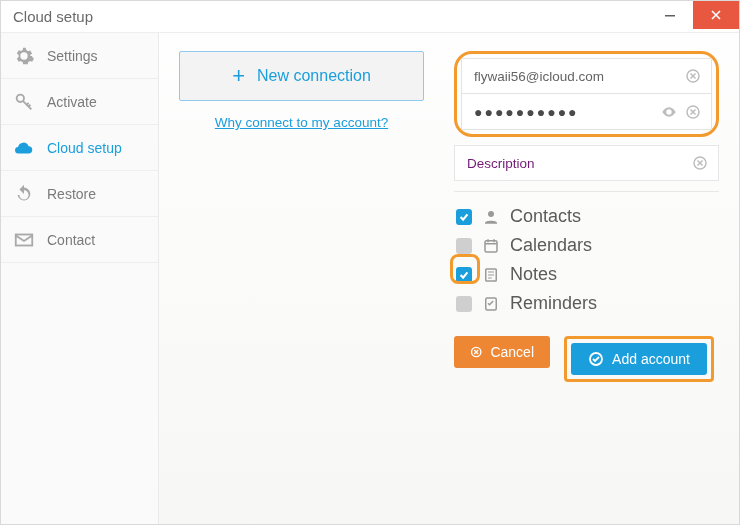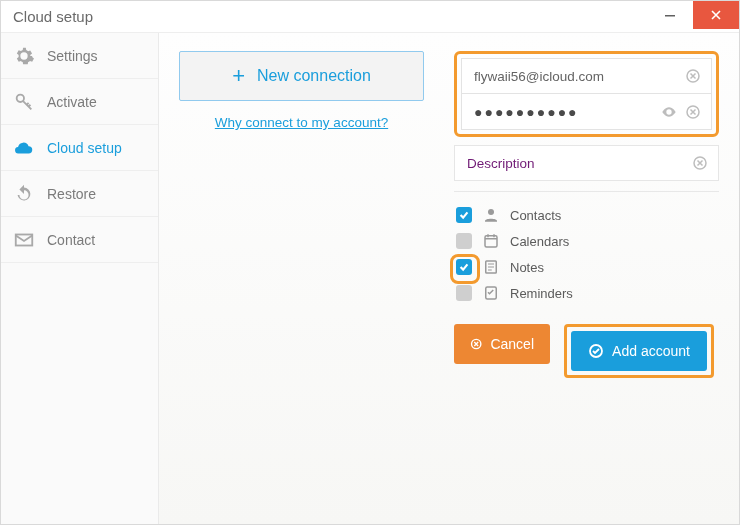--- a/index.html
+++ b/index.html
@@ -75,21 +75,21 @@
   .new-conn-btn .plus { font-size:22px; font-weight:300; }
   .why-link {
     margin-top:14px;
     color:#1a9edc; font-size:13.5px;
     text-decoration:underline;
     cursor:pointer;
   }
 
   
   .field-group {
-    border:3px solid #f39a2e; border-radius:6px;
+    border:3px solid #f39a2e; border-radius:18px;
     padding:4px; margin-bottom:8px;
   }
   .field {
     background:#ffffff;
     border:1px solid #e3e3e3;
     height:36px;
     display:flex; align-items:center;
     padding:0 8px 0 12px;
     color:#646464; font-size:13.5px;
     position:relative;
@@ -101,40 +101,40 @@
   .icon-btn svg { width:16px; height:16px; }
   .circle-x svg circle{ fill:none; stroke:#bdbdbd; stroke-width:1.5;}
   .circle-x svg path{ stroke:#bdbdbd; stroke-width:1.5;}
   .eye svg { fill:#bdbdbd; }
 
   .field-single { margin-top:8px; background:#fff; border:1px solid #e6e6e6;}
   .divider { height:1px; background:#e8e8e8; margin:10px 0 14px; }
 
   
   .sync-list { display:flex; flex-direction:column; gap:8px; margin-left:2px;}
-  .sync-row { display:flex; align-items:center; gap:10px; font-size:13px; color:#5b5b5b;}
+  .sync-row { display:flex; align-items:center; gap:10px; font-size:18px; color:#5b5b5b;}
   .chk {
     width:16px; height:16px; border-radius:3px;
     display:flex; align-items:center; justify-content:center;
     background:#cfcfcf;
   }
   .chk.checked { background:#1a9edc; }
   .chk svg { width:12px; height:12px; stroke:#fff; stroke-width:2.5; fill:none;}
   .sync-row .row-icon { width:18px; height:18px; display:flex;align-items:center;justify-content:center;}
   .sync-row .row-icon svg { width:18px; height:18px; fill:#9a9a9a;}
   .highlight-box { position:relative; }
   .highlight-border {
     position:absolute; border:3px solid #f39a2e; border-radius:8px;
     pointer-events:none;
   }
 
   
   .actions { display:flex; gap:14px; margin-top:22px; }
   .btn {
-    height:40px; border-radius:3px; display:flex; align-items:center; justify-content:center;
+    height:32px; border-radius:3px; display:flex; align-items:center; justify-content:center;
     color:#fff; font-size:14px; gap:8px; padding:0 16px; cursor:pointer;
   }
   .btn-cancel { background:#ed8733; width:96px;}
   .btn-add { background:#1a9edc; width:136px;}
   .btn-add-wrap { border:3px solid #f39a2e; border-radius:4px; padding:4px;}
   .btn svg { width:16px; height:16px; }
   .btn-cancel svg circle{fill:none;stroke:#fff;stroke-width:1.8;}
   .btn-cancel svg path{stroke:#fff;stroke-width:1.8;}
   .btn-add svg circle{fill:none;stroke:#fff;stroke-width:1.8;}
   .btn-add svg path{stroke:#fff;stroke-width:1.8;fill:none;}

